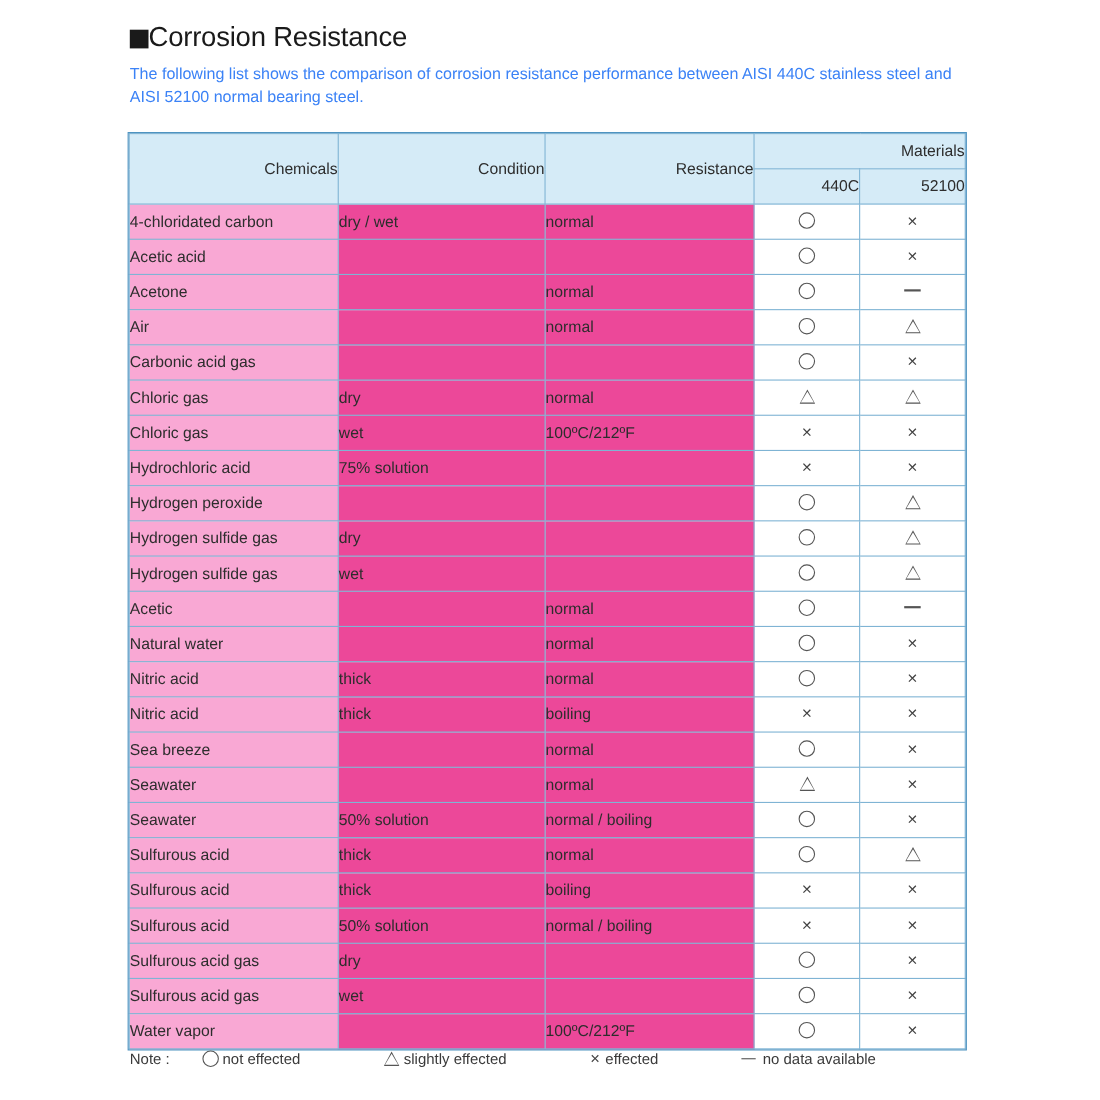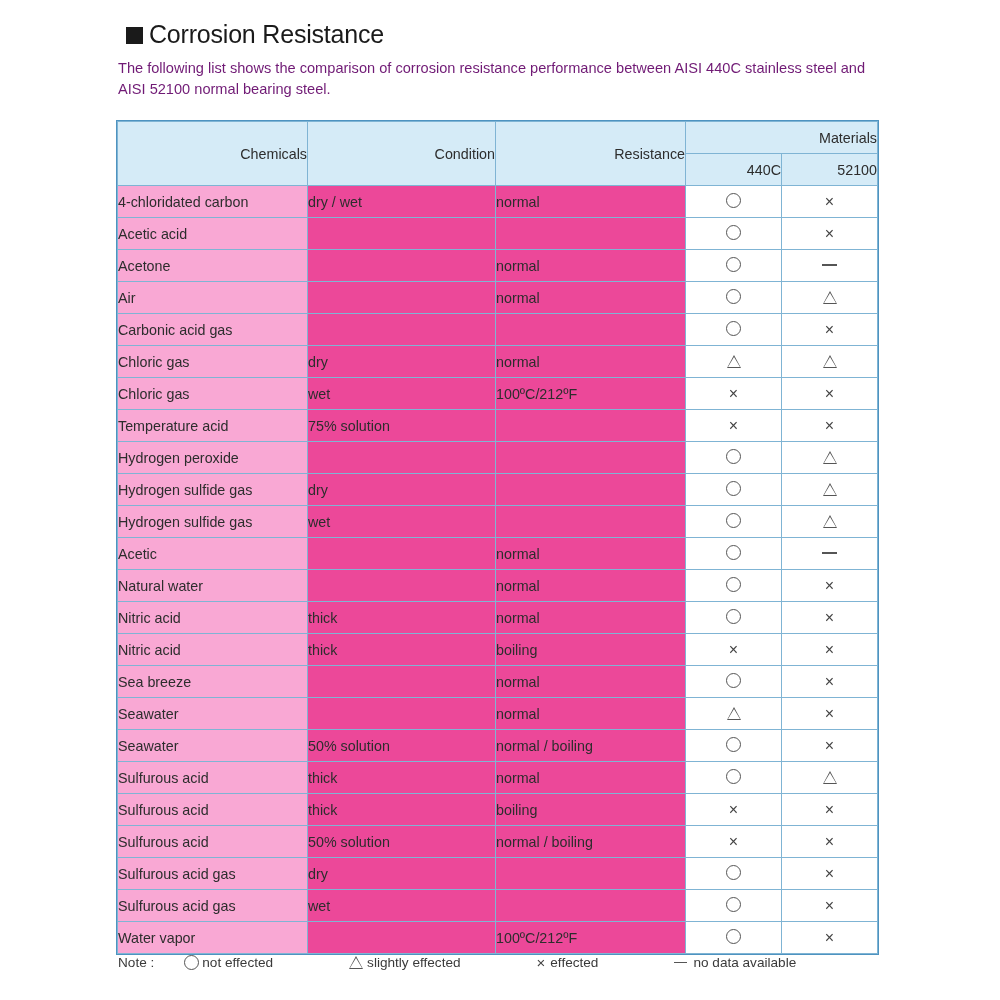--- a/index.html
+++ b/index.html
@@ -19,25 +19,25 @@
   .page {
     position: absolute;
     left: 0; top: 0;
     width: 1000px;
     height: 1000px;
   }
 
   
   .title-row {
     position: absolute;
-    left: 126px;
+    left: 118px;
     top: 22px;
     display: flex;
     align-items: center;
-    gap: 6px;
+    gap: 0;
   }
   .title-square {
     width: 17px;
     height: 17px;
     background: #1a1a1a;
     display: inline-block;
     margin-top: 2px;
   }
   .title-text {
     font-size: 25px;
@@ -47,21 +47,21 @@
   }
 
   
   .intro {
     position: absolute;
     left: 118px;
     top: 58px;
     width: 768px;
     font-size: 14.6px;
     line-height: 21px;
-    color: #701a75;
+    color: #3b82f6;
   }
 
   
   .table-wrap {
     position: absolute;
     left: 117px;
     top: 121px;
     width: 760px;
   }
   table.corrosion {
@@ -254,21 +254,21 @@
             <td class="mat"><span class="sym sym-tri"></span></td>
           </tr>
           <tr>
             <td class="chem">Chloric gas</td>
             <td class="cond">wet</td>
             <td class="temp">100ºC/212ºF</td>
             <td class="mat"><span class="sym sym-cross">×</span></td>
             <td class="mat"><span class="sym sym-cross">×</span></td>
           </tr>
           <tr>
-            <td class="chem">Temperature acid</td>
+            <td class="chem">Hydrochloric acid</td>
             <td class="cond">75% solution</td>
             <td class="temp"></td>
             <td class="mat"><span class="sym sym-cross">×</span></td>
             <td class="mat"><span class="sym sym-cross">×</span></td>
           </tr>
           <tr>
             <td class="chem">Hydrogen peroxide</td>
             <td class="cond"></td>
             <td class="temp"></td>
             <td class="mat"><span class="sym sym-circle"></span></td>

